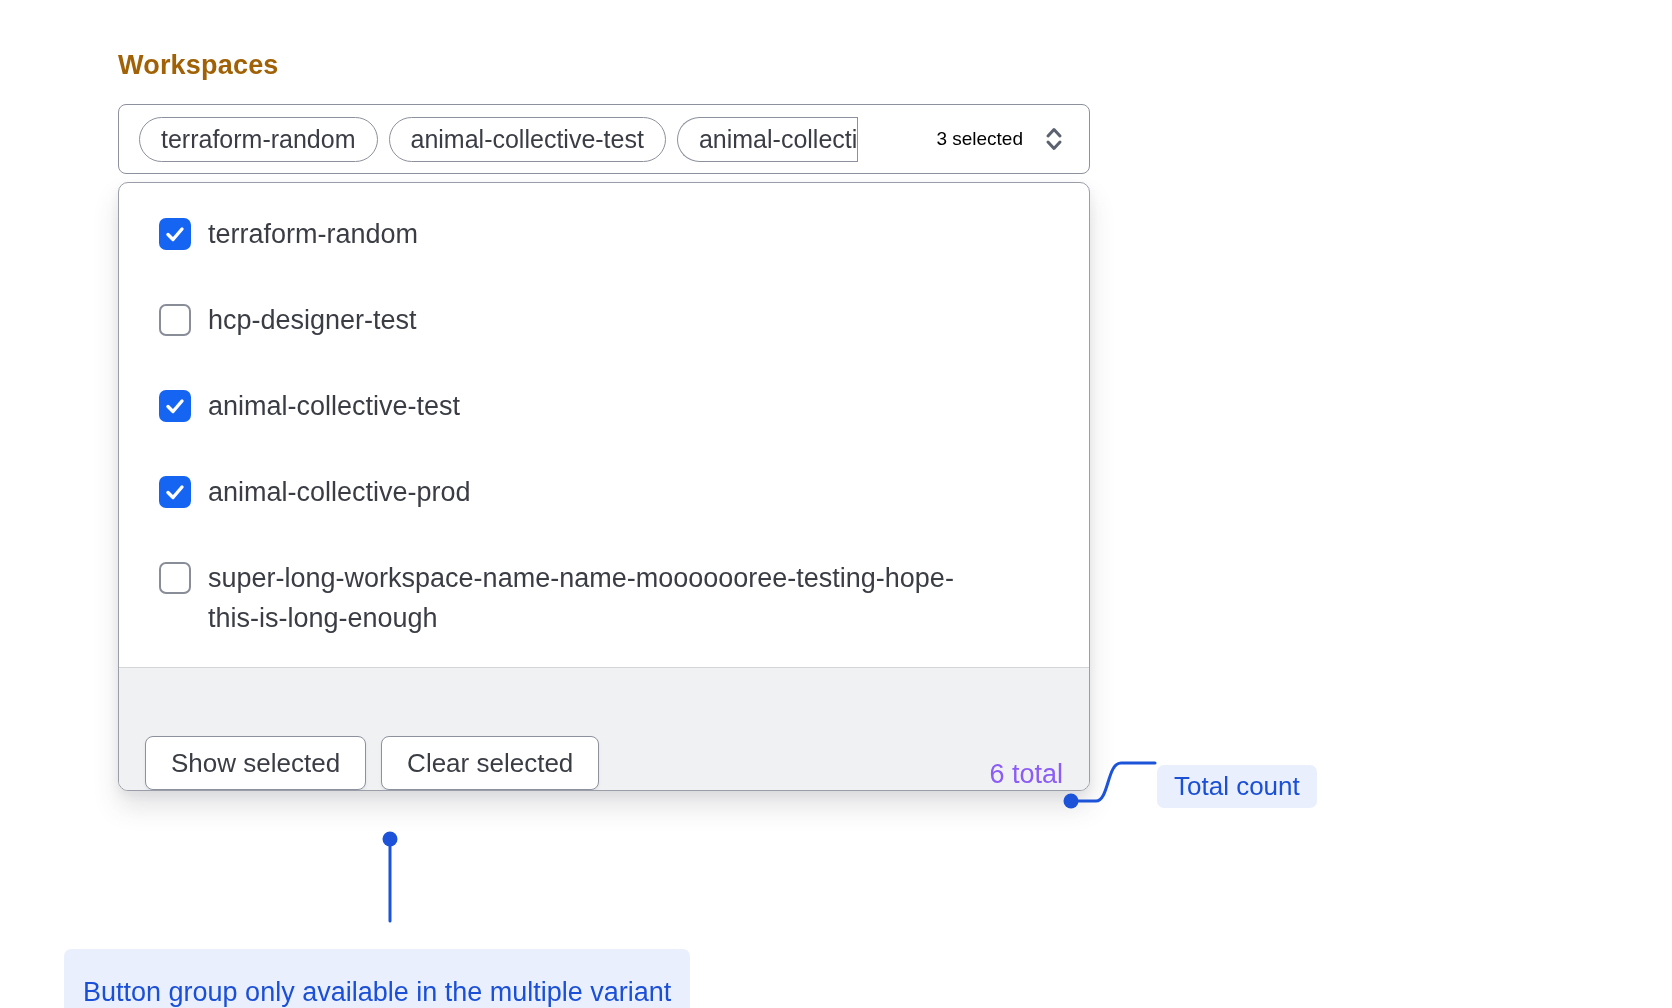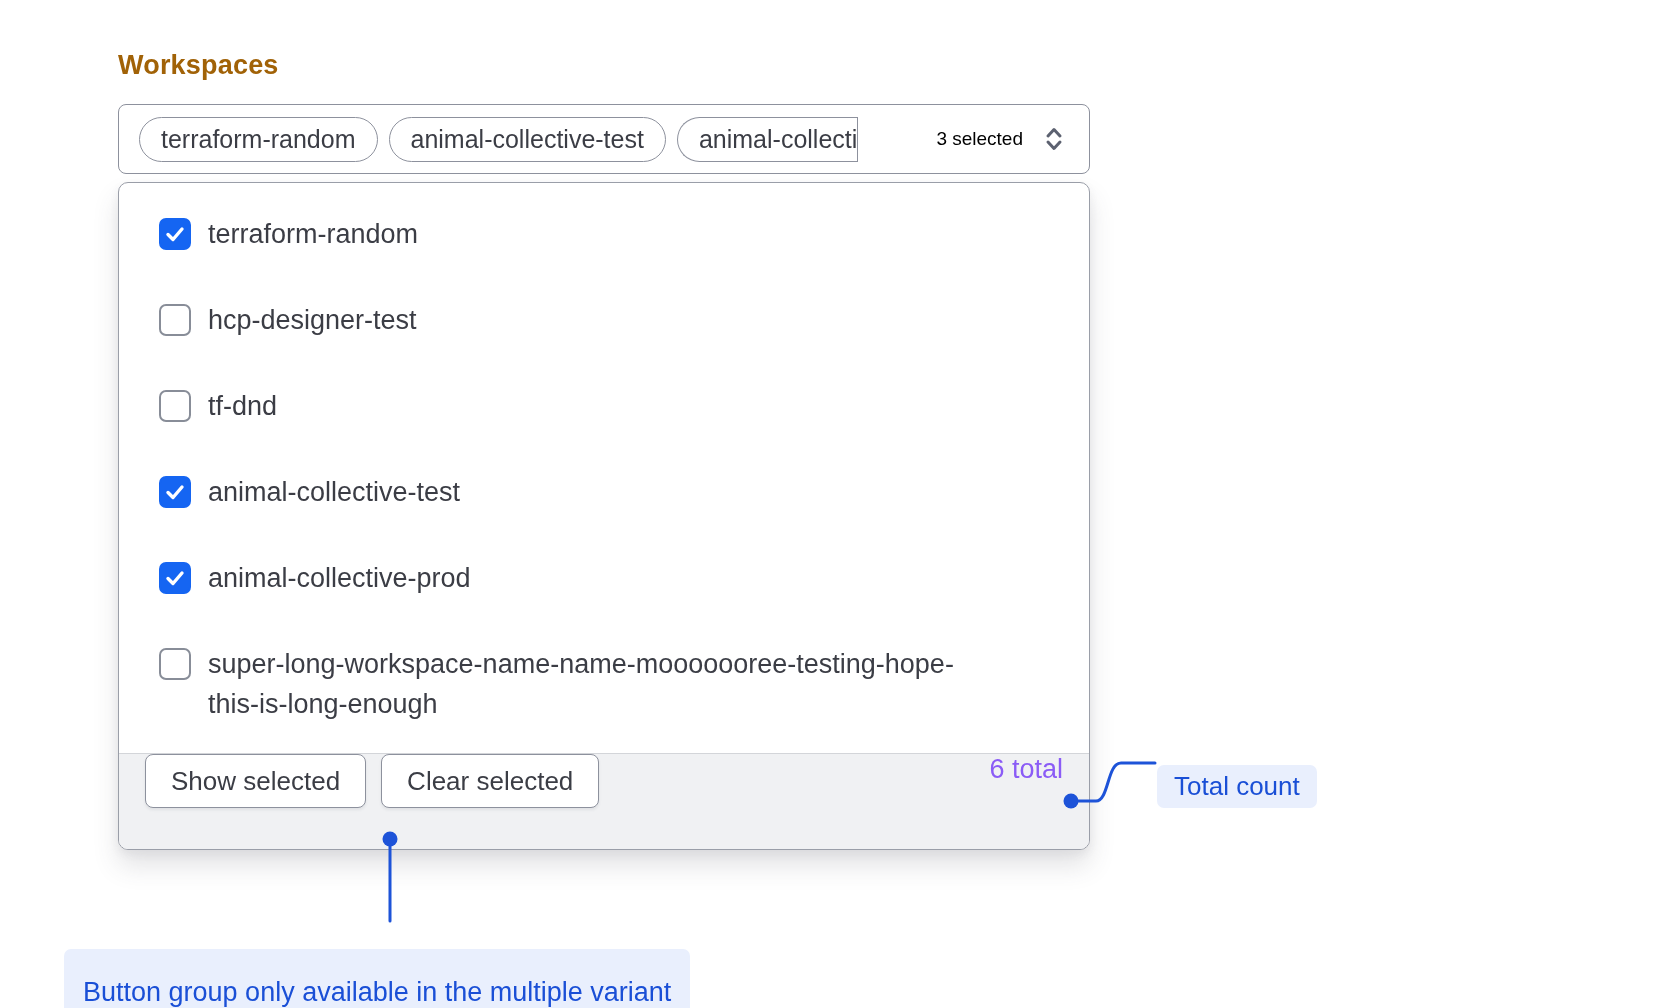--- a/index.html
+++ b/index.html
@@ -45,21 +45,21 @@
     border:2px solid #888d98;background:#fff;
     display:flex;align-items:center;justify-content:center;
   }
   .cbx svg{display:none;width:24px;height:24px}
   .cbx.checked{background:var(--accent,#1565f2);border-color:var(--accent,#1565f2)}
   .cbx.checked svg{display:block}
   .option-label{font-size:27px;line-height:40px;color:#3b3d45;max-width:785px;overflow-wrap:break-word}
 
   
   .footer{
-    display:flex;align-items:flex-start;gap:15px;height:96px;box-sizing:border-box;
+    display:flex;align-items:flex-end;gap:15px;height:123px;box-sizing:border-box;
     background:#f0f1f3;border-top:1px solid #d3d5d9;padding:0 26px;
   }
   .btn{
     height:54px;padding:0 25px;box-sizing:border-box;cursor:pointer;
     border:1.5px solid #8d919d;border-radius:8px;background:#fff;
     font-family:inherit;font-size:26px;color:#3b3d45;
     box-shadow:0 2px 3px rgba(80,84,94,.10);
   }
   .total{margin-left:auto;font-size:27px;color:#8b5cf6}
 
@@ -103,26 +103,20 @@
         <span class="option-label">terraform-random</span>
       </div>
 
       <div class="option">
         <span class="cbx">
           
         </span>
         <span class="option-label">hcp-designer-test</span>
       </div>
 
-      <div class="option">
-        <span class="cbx">
-          
-        </span>
-        <span class="option-label">tf-dnd</span>
-      </div>
 
       <div class="option">
         <span class="cbx checked">
           <svg viewBox="0 0 24 24" fill="none" stroke="#ffffff" stroke-width="3.4" stroke-linecap="round" stroke-linejoin="round">
               <polyline points="5,12.5 10,17.5 19,7"></polyline>
             </svg>
         </span>
         <span class="option-label">animal-collective-test</span>
       </div>
 

